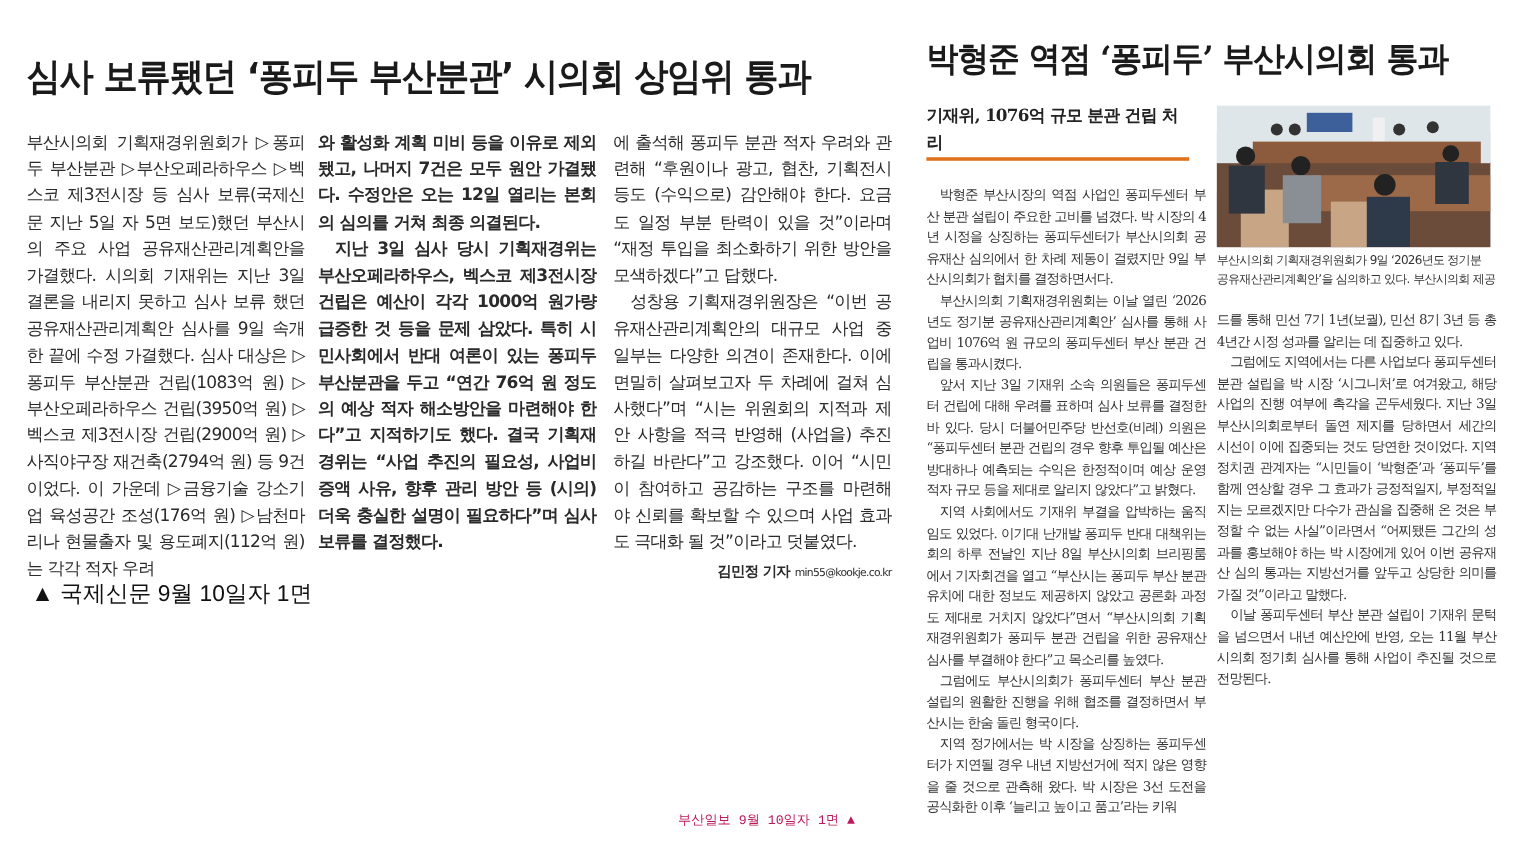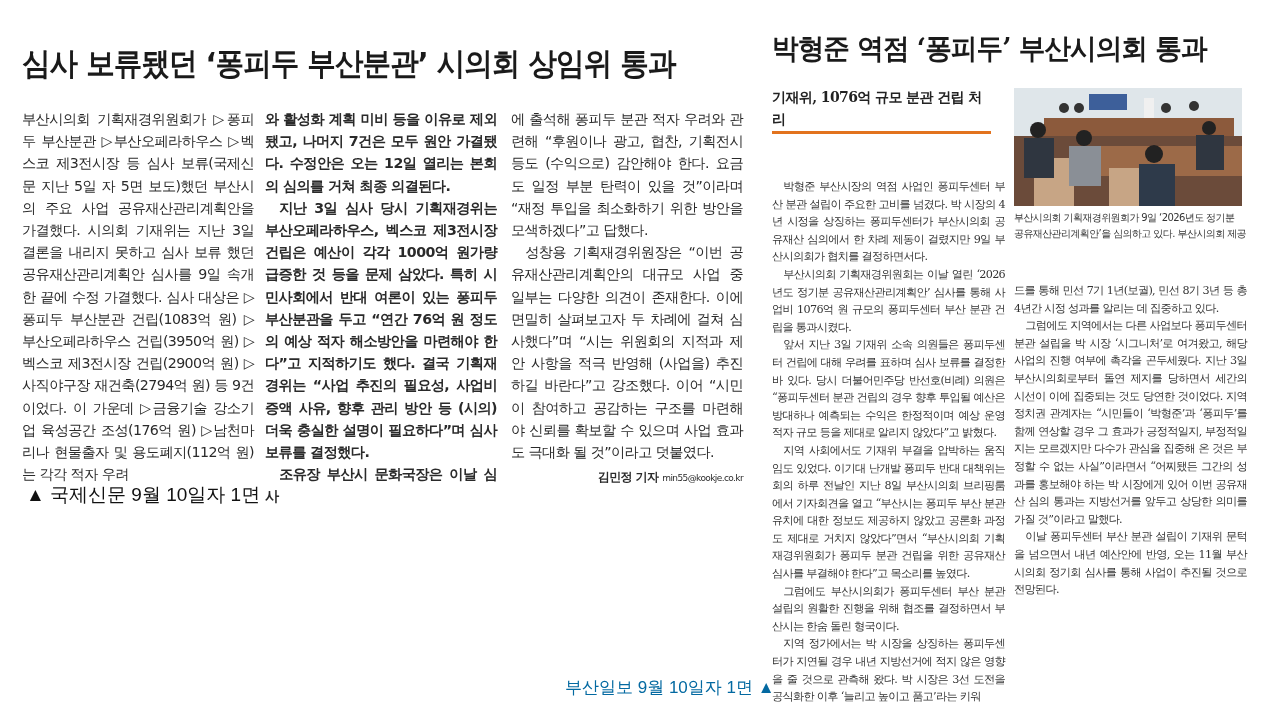--- a/index.html
+++ b/index.html
@@ -12,57 +12,56 @@
          color:#2a2a2a; text-align:justify; letter-spacing:-0.6px; }
   .col p { margin:0; }
   .col p.indent { text-indent:1em; }
   .col1 { left:22px; }
   .col2 { left:265px;font-weight:bold; }
   .col3 { left:511px; }
   .byline { font-weight:bold; font-size:12px; }
   .byline-email { font-size:9px; font-weight:normal; }
   .caption-left { position:absolute; left:26px; top:482px; font-size:19px; color:#111;
          font-family:"Liberation Sans", sans-serif; }
-  .caption-right { position:absolute; left:565px; top:676px; font-size:17px; color:#0369a1;
-         font-family:Liberation Sans, sans-serif; }
+  .caption-right { position:absolute; left:565px; top:676px; font-size:11px; color:#be185d;
+         font-family:Liberation Mono, monospace; }
   .edge-circle { position:absolute; left:-30px; top:180px; width:36px; height:56px; border-radius:50%; background:#d9d9d9; }
 
   .right-clip { position:absolute; left:758px; top:0; width:522px; height:720px; background:#fff; }
   .right-headline { position:absolute; left:14px; top:30px; font-size:28px; font-weight:bold; color:#1a1a1a;
          font-family:"DejaVu Serif", serif; letter-spacing:-1px; white-space:nowrap; transform:scaleX(0.95); transform-origin:left top; }
   .subhead { position:absolute; left:14px; top:86px; width:220px; font-family:"DejaVu Serif", serif;
          font-size:14px; line-height:22px; font-weight:bold; color:#222; letter-spacing:-0.6px; }
   .subhead-bar { position:absolute; left:14px; top:131px; width:219px; height:3px; background:#e2731e; }
   .photo { position:absolute; left:256px; top:88px; width:228px; height:118px; overflow:hidden;
          background:linear-gradient(#e8eef2 0 18%, #c9d3da 18% 40%, #8a6a52 40% 60%, #5a4a40 60% 100%); }
   .photo-caption { position:absolute; left:256px; top:210px; width:232px; font-size:10px; line-height:16px;
          color:#333; letter-spacing:-0.6px; }
   .rcol { position:absolute; width:233px; font-family:"DejaVu Serif", serif; font-size:11.2px;
-         line-height:17.6px; color:#333; text-align:justify; letter-spacing:-0.7px;margin-top:24px; }
+         line-height:17.6px; color:#333; text-align:justify; letter-spacing:-0.7px; }
   .rcol p { margin:0; }
   .rcol p.indent { text-indent:1em; }
   .rcol1 { left:14px; top:154px; }
   .rcol2 { left:256px; top:258px; }
   .rbyline { font-family:"DejaVu Sans", sans-serif; font-size:10px; float:right; }
 </style>
 </head>
 <body>
 
 <div class="edge-circle"></div>
 
 <div class="left-clip">
   <div class="left-headline">심사 보류됐던 ‘퐁피두 부산분관’ 시의회 상임위 통과</div>
 
   <div class="col col1">
     <p>부산시의회 기획재경위원회가 ▷퐁피두 부산분관 ▷부산오페라하우스 ▷벡스코 제3전시장 등 심사 보류(국제신문 지난 5일 자 5면 보도)했던 부산시의 주요 사업 공유재산관리계획안을 가결했다. 시의회 기재위는 지난 3일 결론을 내리지 못하고 심사 보류 했던 공유재산관리계획안 심사를 9일 속개한 끝에 수정 가결했다. 심사 대상은 ▷퐁피두 부산분관 건립(1083억 원) ▷부산오페라하우스 건립(3950억 원) ▷벡스코 제3전시장 건립(2900억 원) ▷사직야구장 재건축(2794억 원) 등 9건이었다. 이 가운데 ▷금융기술 강소기업 육성공간 조성(176억 원) ▷남천마리나 현물출자 및 용도폐지(112억 원)는 각각 적자 우려</p>
   </div>
   <div class="col col2">
     <p>와 활성화 계획 미비 등을 이유로 제외됐고, 나머지 7건은 모두 원안 가결됐다. 수정안은 오는 12일 열리는 본회의 심의를 거쳐 최종 의결된다.</p>
     <p class="indent">지난 3일 심사 당시 기획재경위는 부산오페라하우스, 벡스코 제3전시장 건립은 예산이 각각 1000억 원가량 급증한 것 등을 문제 삼았다. 특히 시민사회에서 반대 여론이 있는 퐁피두 부산분관을 두고 “연간 76억 원 정도의 예상 적자 해소방안을 마련해야 한다”고 지적하기도 했다. 결국 기획재경위는 “사업 추진의 필요성, 사업비 증액 사유, 향후 관리 방안 등 (시의) 더욱 충실한 설명이 필요하다”며 심사 보류를 결정했다.</p>
-    <p class="indent">조유장 부산시 문화국장은 이날 심사</p>
   </div>
   <div class="col col3">
     <p>에 출석해 퐁피두 분관 적자 우려와 관련해 “후원이나 광고, 협찬, 기획전시 등도 (수익으로) 감안해야 한다. 요금도 일정 부분 탄력이 있을 것”이라며 “재정 투입을 최소화하기 위한 방안을 모색하겠다”고 답했다.</p>
     <p class="indent"><span>성창용 기획재경위원장은 “이번 공유재산관리계획안의 대규모 사업 중 일부는 다양한 의견이 존재한다. 이에 면밀히 살펴보고자 두 차례에 걸쳐 심사했다”며 “시는 위원회의 지적과 제안 사항을 적극 반영해 (사업을) 추진하길 바란다”고 강조했다. 이어 “시민이 참여하고 공감하는 구조를 마련해야 신뢰를 확보할 수 있으며 사업 효과도 극대화 될 것”이라고 덧붙였다.</span>
       <span style="float:right; margin-top:2px;">
         <span class="byline">김민정 기자</span>
         <span class="byline-email">min55@kookje.co.kr</span>
       </span>
     </p>
   </div>

